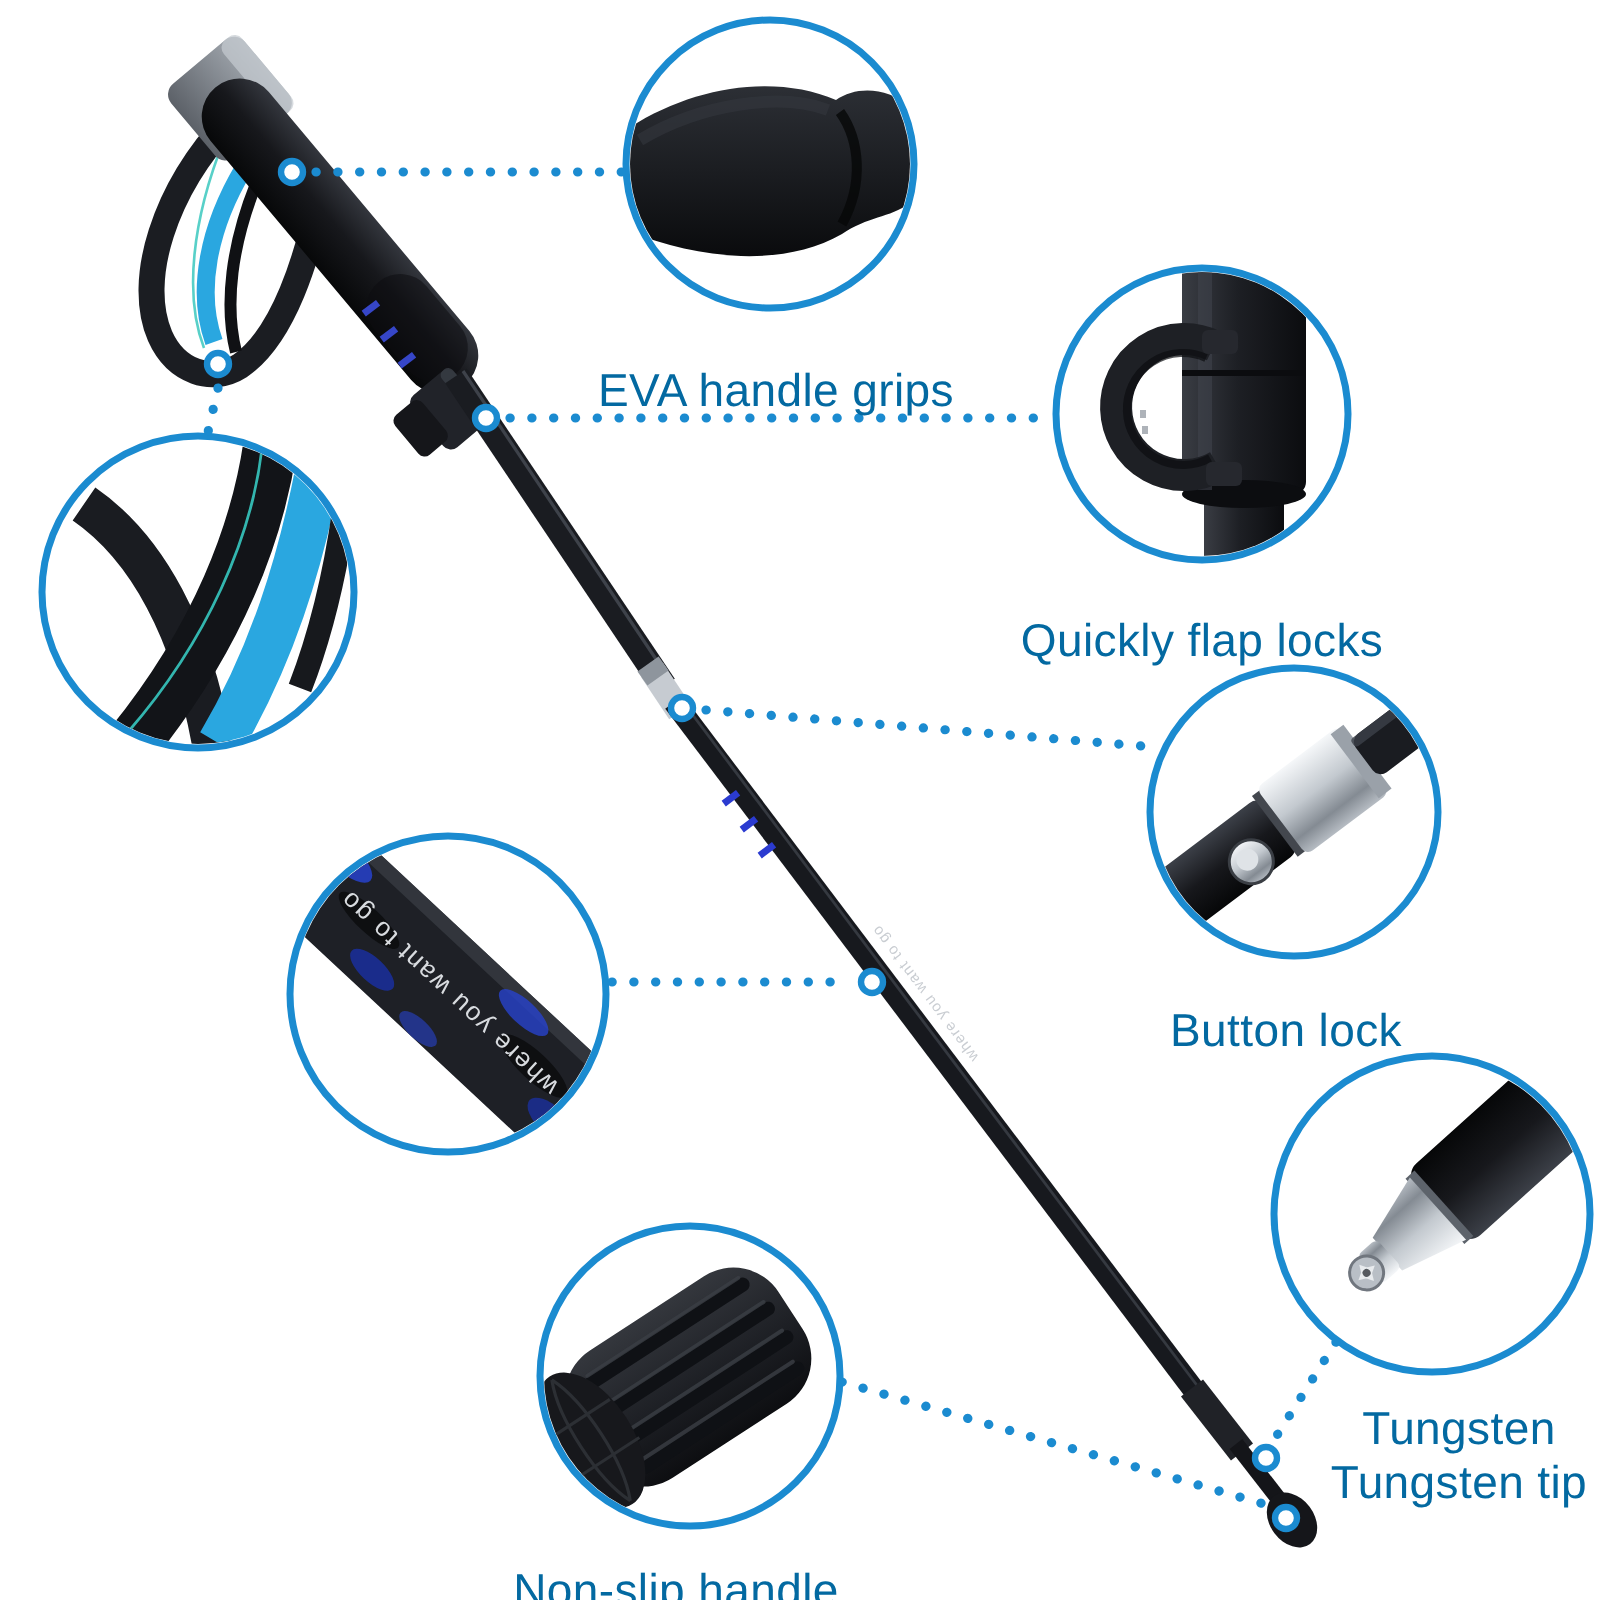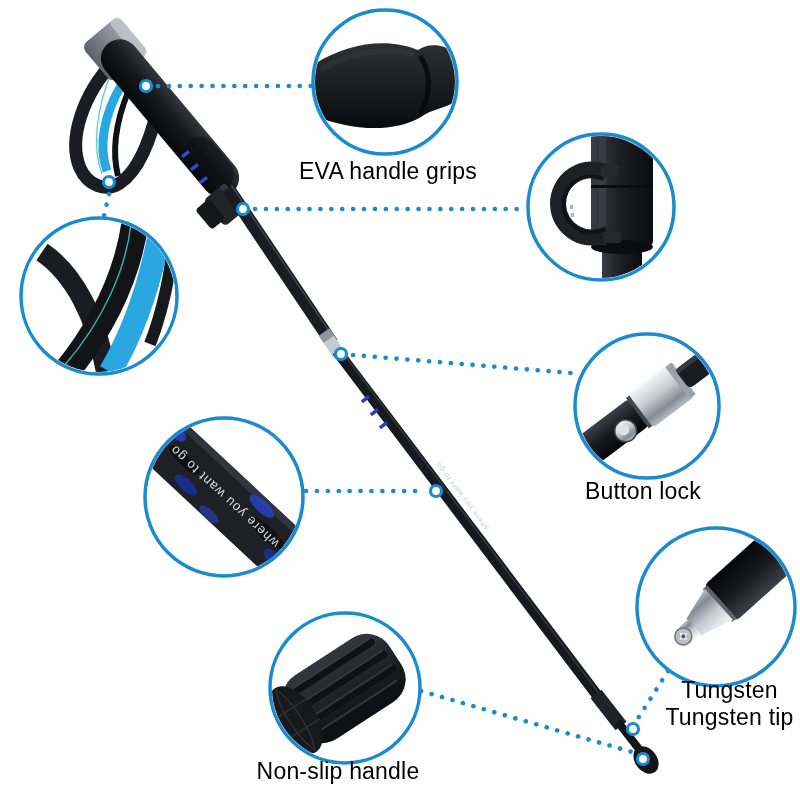--- a/index.html
+++ b/index.html
@@ -1,20 +1,20 @@
 <!DOCTYPE html>
 <html><head>
 <meta charset="utf-8">
 <style>
   html,body{margin:0;padding:0;background:#ffffff;}
   #stage{position:relative;width:800px;height:800px;background:#ffffff;overflow:hidden;
          font-family:"Liberation Sans", sans-serif;}
   #art{position:absolute;left:0;top:0;}
-  .label{position:absolute;color:#000000;font-size:23px;line-height:27px;text-align:center;
-         letter-spacing:0.2px;}
+  .label{position:absolute;color:#0369a1;font-size:23px;line-height:27px;text-align:center;
+         letter-spacing:0.2px;margin-top:24px;}
   .label.left{text-align:center;}
   
   .ring{fill:none;stroke:#1b8bd0;stroke-width:3.5;}
   .dots{fill:none;stroke:#1b8bd0;stroke-width:4.6;stroke-dasharray:0.1 10.8;stroke-linecap:round;}
   .donut{fill:#ffffff;stroke:#1b8bd0;stroke-width:3.2;}
   .circle-bg{fill:#ffffff;}
 </style>
 </head>
 <body>
 
@@ -270,19 +270,20 @@
     <circle class="donut" cx="243" cy="209" r="5.5"></circle>
     <circle class="donut" cx="109" cy="182" r="5.5"></circle>
     <circle class="donut" cx="341" cy="354" r="5.5"></circle>
     <circle class="donut" cx="436" cy="491" r="5.5"></circle>
     <circle class="donut" cx="633" cy="729" r="5.5"></circle>
     <circle class="donut" cx="643" cy="759" r="5.5"></circle>
   </g>
 </svg>
 
   <div class="label" style="left:298px;top:158px;width:180px;">EVA handle grips</div>
+  <div class="label" style="left:503px;top:283px;width:196px;">Quickly flap locks</div>
   <div class="label" style="left:573px;top:478px;width:140px;">Button lock</div>
   <div class="label left" style="left:662px;top:677px;width:135px;">
     <span>Tungsten</span><br>
     <span>Tungsten tip</span>
   </div>
   <div class="label" style="left:252px;top:758px;width:172px;">Non-slip handle</div>
 </div>
 
 </body></html>

